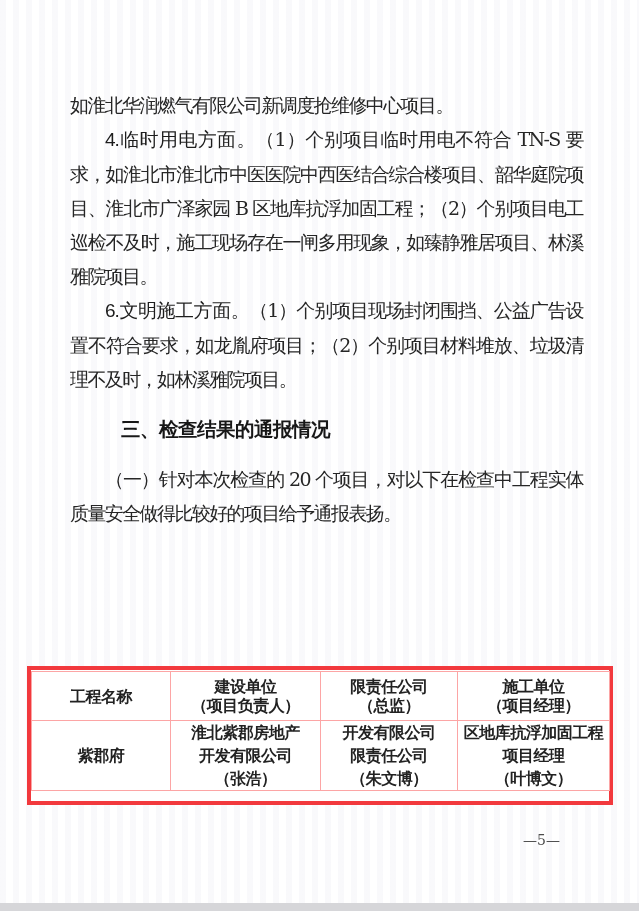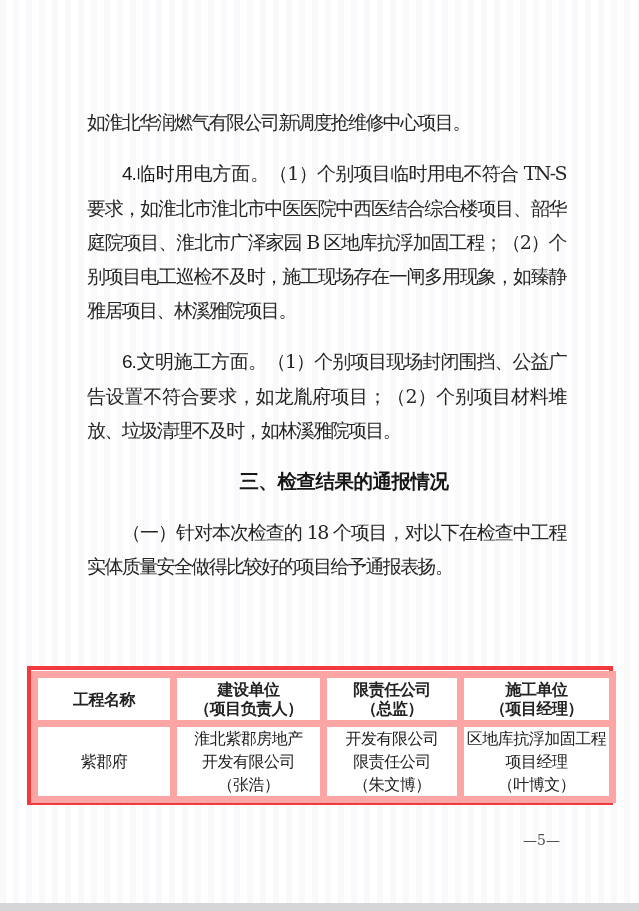--- a/index.html
+++ b/index.html
@@ -15,53 +15,53 @@
       #ffffff;
     overflow:hidden;
     font-family:"DejaVu Serif","Liberation Serif",serif;
     color:#262626;
   }
   .content {
     position:absolute; left:70px; top:88px; width:513px;
     font-size:19px; line-height:34px; letter-spacing:-1.6px;
     text-align:justify;
   }
-  .para { margin:17px; }
+  .para { margin:0; }
   .para.indent { text-indent:35px; }
   .para b {
     font-family:"Liberation Sans","DejaVu Sans",sans-serif;
     font-weight:normal; letter-spacing:-1px; color:#1d1d1d;
   }
   .section-heading {
-    margin:0; text-indent:35px;
+    margin:16px; text-indent:35px;
     font-family:"Liberation Sans","DejaVu Sans",sans-serif;
     font-weight:bold; font-size:19.5px; line-height:34px;
-    letter-spacing:-0.5px; color:#171717; text-align:center;
+    letter-spacing:-0.5px; color:#171717; text-align:left;
   }
   .red-box {
     position:absolute; left:27px; top:666px;
     width:586px; height:139px;
     border:4px solid #f2393d;
     background:#fff;
   }
   table.commend {
     border-collapse:collapse; table-layout:fixed;
     width:578px; margin:1px 0 0 0;
   }
   table.commend th, table.commend td {
-    border:7px solid #fca5a5;
+    border:1px solid #fca5a5;
     text-align:center; vertical-align:middle; padding:0;
     color:#222; letter-spacing:-0.5px;
     font-family:"DejaVu Serif","Liberation Serif",serif;
   }
   table.commend th {
     height:49px; font-size:16px; font-weight:bold; line-height:19px;
   }
   table.commend td {
-    height:70px; font-size:16px; font-weight:normal; line-height:23px;
+    height:70px; font-size:16px; font-weight:bold; line-height:23px;
   }
   .page-number {
     position:absolute; left:523px; top:832px;
     font-size:14px; line-height:16px; color:#4c4c4c;
     letter-spacing:0px;
     font-family:"DejaVu Serif","Liberation Serif",serif;
   }
   .bottom-edge {
     position:absolute; left:0; bottom:0; width:639px; height:8px;
     background:#d6d6d9;
@@ -80,21 +80,21 @@
       <b>4.临时用电方面。</b><span>（1）个别项目临时用电不符合 TN-S 要求，如淮北市淮北市中医医院中西医结合综合楼项目、韶华庭院项目、淮北市广泽家园 B 区地库抗浮加固工程；（2）个别项目电工巡检不及时，施工现场存在一闸多用现象，如臻静雅居项目、林溪雅院项目。</span>
     </p>
 
 
     <p class="para indent">
       <b>6.文明施工方面。</b><span>（1）个别项目现场封闭围挡、公益广告设置不符合要求，如龙胤府项目；（2）个别项目材料堆放、垃圾清理不及时，如林溪雅院项目。</span>
     </p>
 
     <p class="section-heading">三、检查结果的通报情况</p>
 
-    <p class="para indent">（一）针对本次检查的 18 个项目，对以下在检查中工程实体质量安全做得比较好的项目给予通报表扬。</p>
+    <p class="para indent">（一）针对本次检查的 20 个项目，对以下在检查中工程实体质量安全做得比较好的项目给予通报表扬。</p>
 
   </div>
 
   <div class="red-box">
     <table class="commend">
       <colgroup>
         <col style="width:139px">
           <col style="width:150px">
           <col style="width:137px">
           <col style="width:152px">

